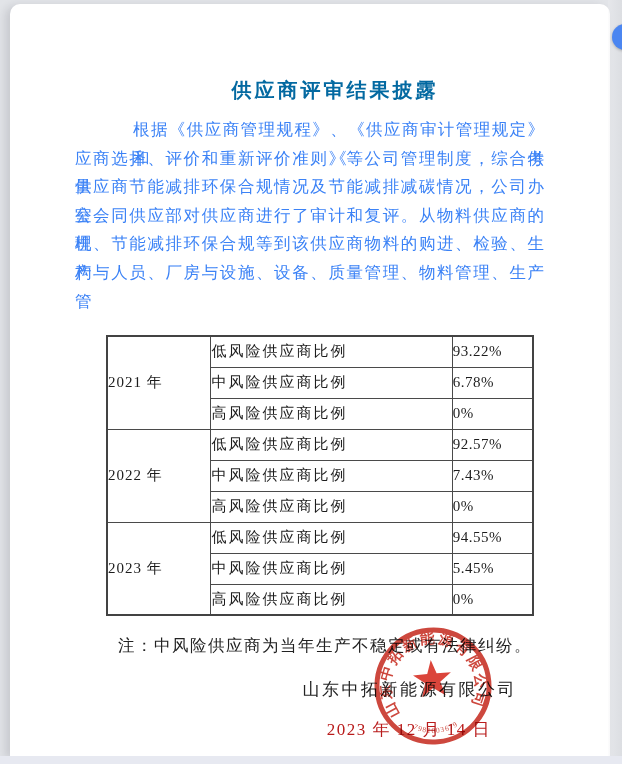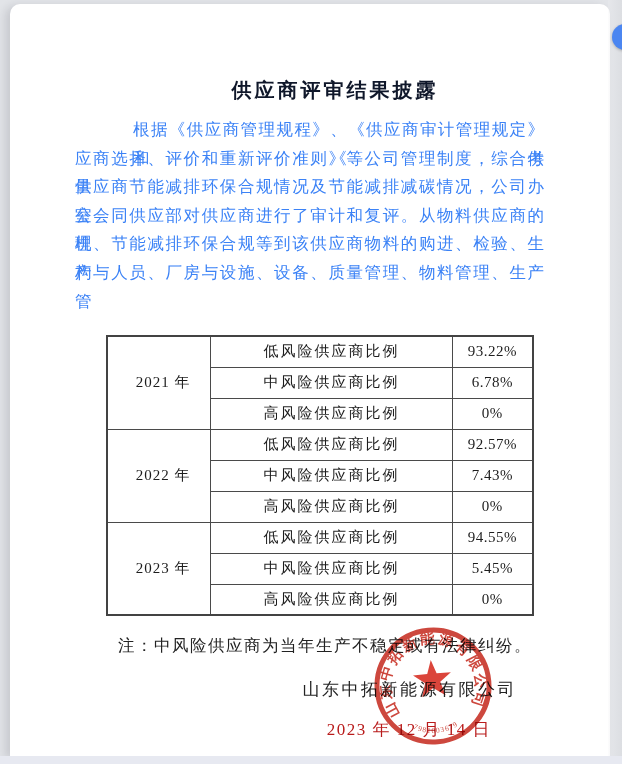--- a/index.html
+++ b/index.html
@@ -44,21 +44,21 @@
   }
 
   .title {
     position: absolute;
     left: 65px; top: 73px;
     width: 520px;
     text-align: center;
     font-size: 20px;
     font-weight: bold;
     letter-spacing: 3px;
-    color: #0f172a;
+    color: #0369a1;
   }
 
   .para {
     position: absolute;
     left: 65px; top: 112px;
     width: 470px;
     font-size: 16.5px;
     color: #3b82f6;
   }
   .para .line {
@@ -78,26 +78,26 @@
     position: absolute;
     left: 96px; top: 331px;
     width: 428px;
     border-collapse: collapse;
     font-size: 15px;
     color: #1d1d1d;
   }
   .rtable td {
     border: 1px solid #4a4a4a;
     height: 31px;
-    text-align: center;
+    text-align: left;
     vertical-align: middle;
     letter-spacing: 1px;
   }
   .rtable { border: 2px solid #434343; }
-  .rtable .ycell { width: 99px; padding-left: 8px; }
+  .rtable .ycell { width: 99px; }
   .rtable .lcell { width: 230px; letter-spacing: 2px; }
   .rtable .vcell { width: 77px; letter-spacing: 0.5px; }
   .rtable .grp-top td { border-top: 1.6px solid #3d3d3d; }
 
   .note {
     position: absolute;
     left: 108px; top: 631px;
     font-size: 16.5px;
     letter-spacing: 1.5px;
     color: #222;

